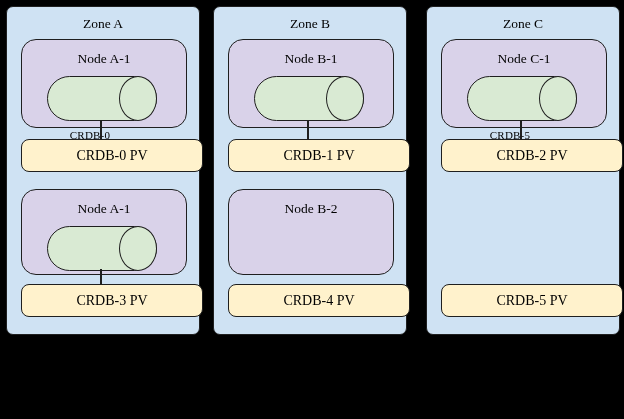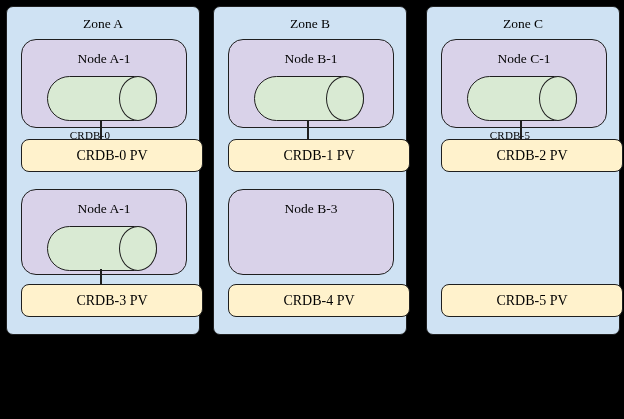--- a/index.html
+++ b/index.html
@@ -96,21 +96,21 @@
         <div class="cyl-body"></div>
         <div class="cyl-cap"></div>
       </div>
     </div>
     <div class="connector connector-1"></div>
     <div class="pv pv-1">
       <span>CRDB-1 PV</span>
     </div>
 
     <div class="node node-2">
-      <div class="node-title">Node B-3</div>
+      <div class="node-title">Node B-2</div>
     </div>
     <div class="pv pv-2">
       <span>CRDB-4 PV</span>
     </div>
   </div>
 
   <div class="zone zone-c">
     <div class="zone-title">Zone C</div>
 
     <div class="node node-1">

